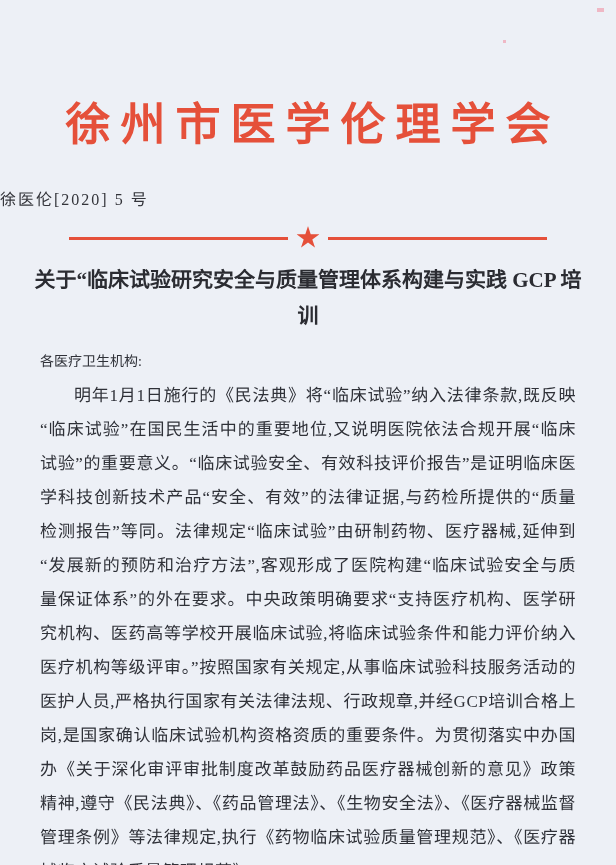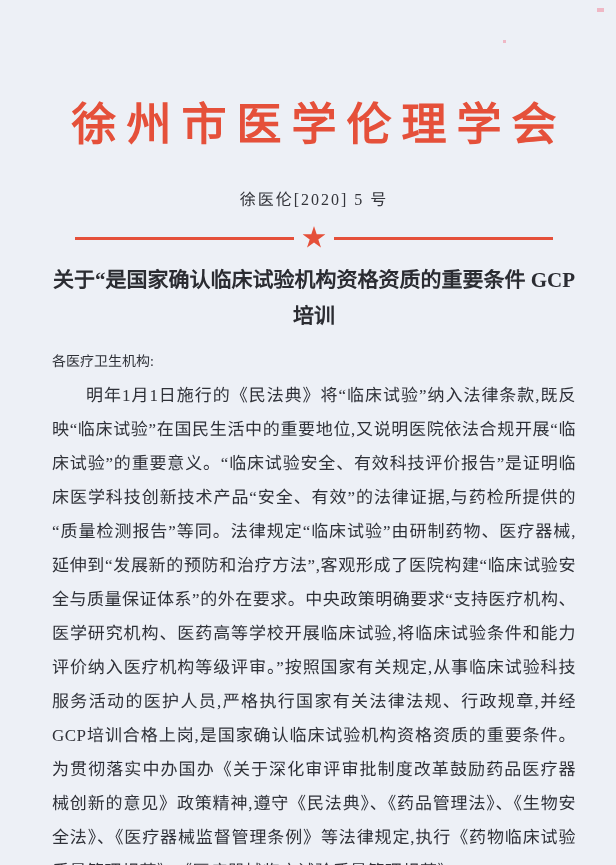--- a/index.html
+++ b/index.html
@@ -10,21 +10,20 @@
   .page {
     position: relative;
     width: 616px;
     height: 865px;
     margin: 0 auto;
     background: #edf0f6;
     font-family: "Liberation Serif", "DejaVu Serif", serif;
     color: #2f3138;
     overflow: hidden;
     box-sizing: border-box;
-    padding-left: 12px;
   }
   
   .scan-speck {
     position: absolute;
     background: #f0a0b0;
     opacity: 0.7;
   }
   .speck-1 { top: 8px; right: 12px; width: 7px; height: 4px; }
   .speck-2 { top: 40px; right: 110px; width: 3px; height: 3px; }
 
@@ -34,21 +33,21 @@
     font-size: 45px;
     line-height: 58px;
     font-weight: bold;
     letter-spacing: 10px;
     color: #e5503a;
     text-indent: 10px;
     white-space: nowrap;
   }
   .doc-number {
     margin-top: 36px;
-    text-align: center;
+    text-align: left;
     font-size: 16px;
     line-height: 20px;
     letter-spacing: 2px;
     color: #33343a;
   }
   .divider {
     margin: 16px auto 0 auto;
     width: 478px;
     height: 24px;
     display: flex;
@@ -110,21 +109,21 @@
 
   <div class="doc-number">徐医伦[2020] 5 号</div>
 
   <div class="divider">
     <span class="rule"></span>
     <span class="star">★</span>
     <span class="rule"></span>
   </div>
 
   <h1 class="doc-title">
-    <span class="title-line">关于“是国家确认临床试验机构资格资质的重要条件 GCP 培训</span>
+    <span class="title-line">关于“临床试验研究安全与质量管理体系构建与实践 GCP 培训</span>
   </h1>
 
   <div class="salutation">各医疗卫生机构:</div>
 
   <p class="body-text">明年1月1日施行的《民法典》将“临床试验”纳入法律条款,既反映“临床试验”在国民生活中的重要地位,又说明医院依法合规开展“临床试验”的重要意义。“临床试验安全、有效科技评价报告”是证明临床医学科技创新技术产品“安全、有效”的法律证据,与药检所提供的“质量检测报告”等同。法律规定“临床试验”由研制药物、医疗器械,延伸到“发展新的预防和治疗方法”,客观形成了医院构建“临床试验安全与质量保证体系”的外在要求。中央政策明确要求“支持医疗机构、医学研究机构、医药高等学校开展临床试验,将临床试验条件和能力评价纳入医疗机构等级评审。”按照国家有关规定,从事临床试验科技服务活动的医护人员,严格执行国家有关法律法规、行政规章,并经GCP培训合格上岗,是国家确认临床试验机构资格资质的重要条件。为贯彻落实中办国办《关于深化审评审批制度改革鼓励药品医疗器械创新的意见》政策精神,遵守《民法典》、《药品管理法》、《生物安全法》、《医疗器械监督管理条例》等法律规定,执行《药物临床试验质量管理规范》、《医疗器械临床试验质量管理规范》、</p>
 
   <div class="page-footer">第 1 页 共 4 页</div>
 
 </div>
 

